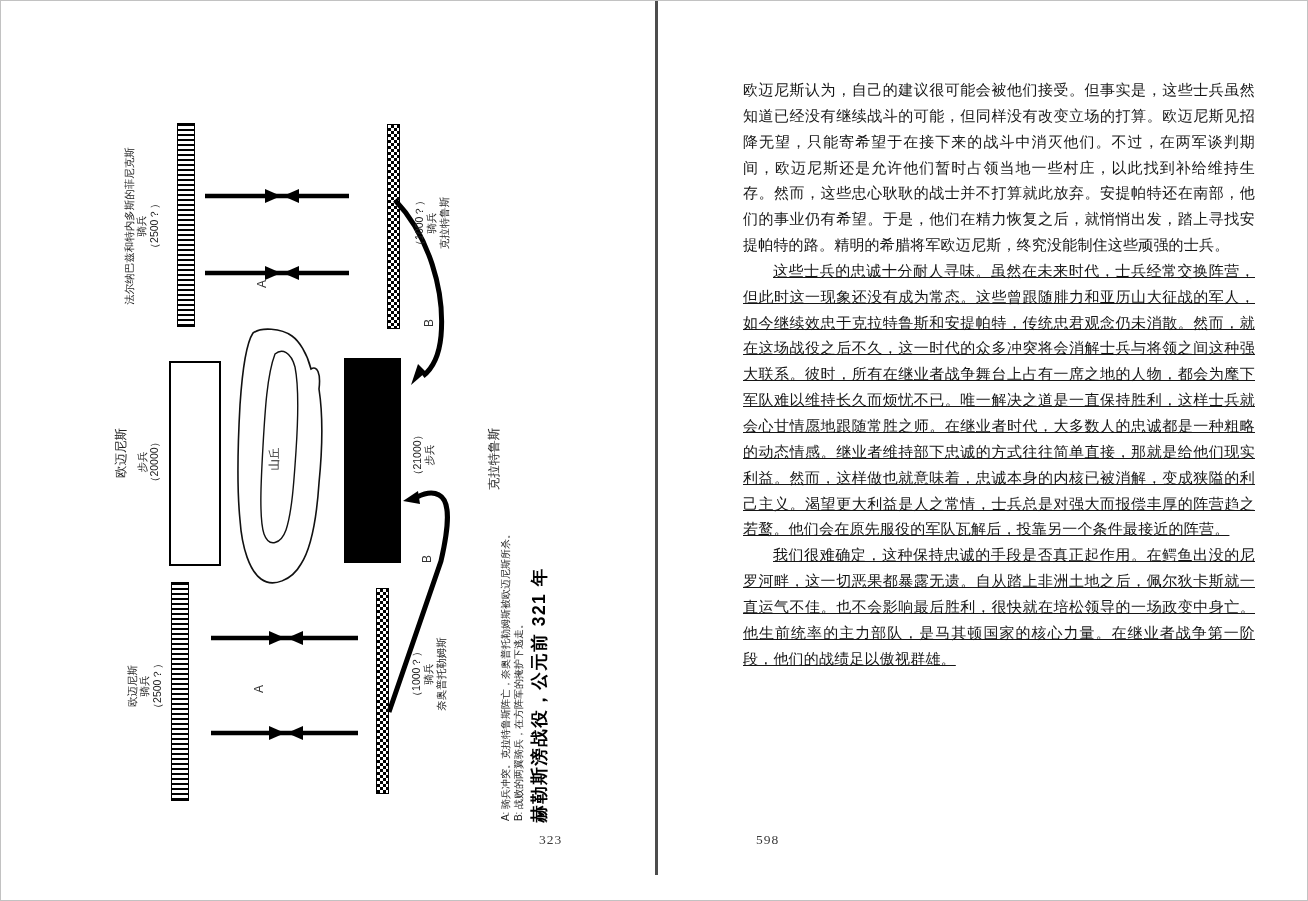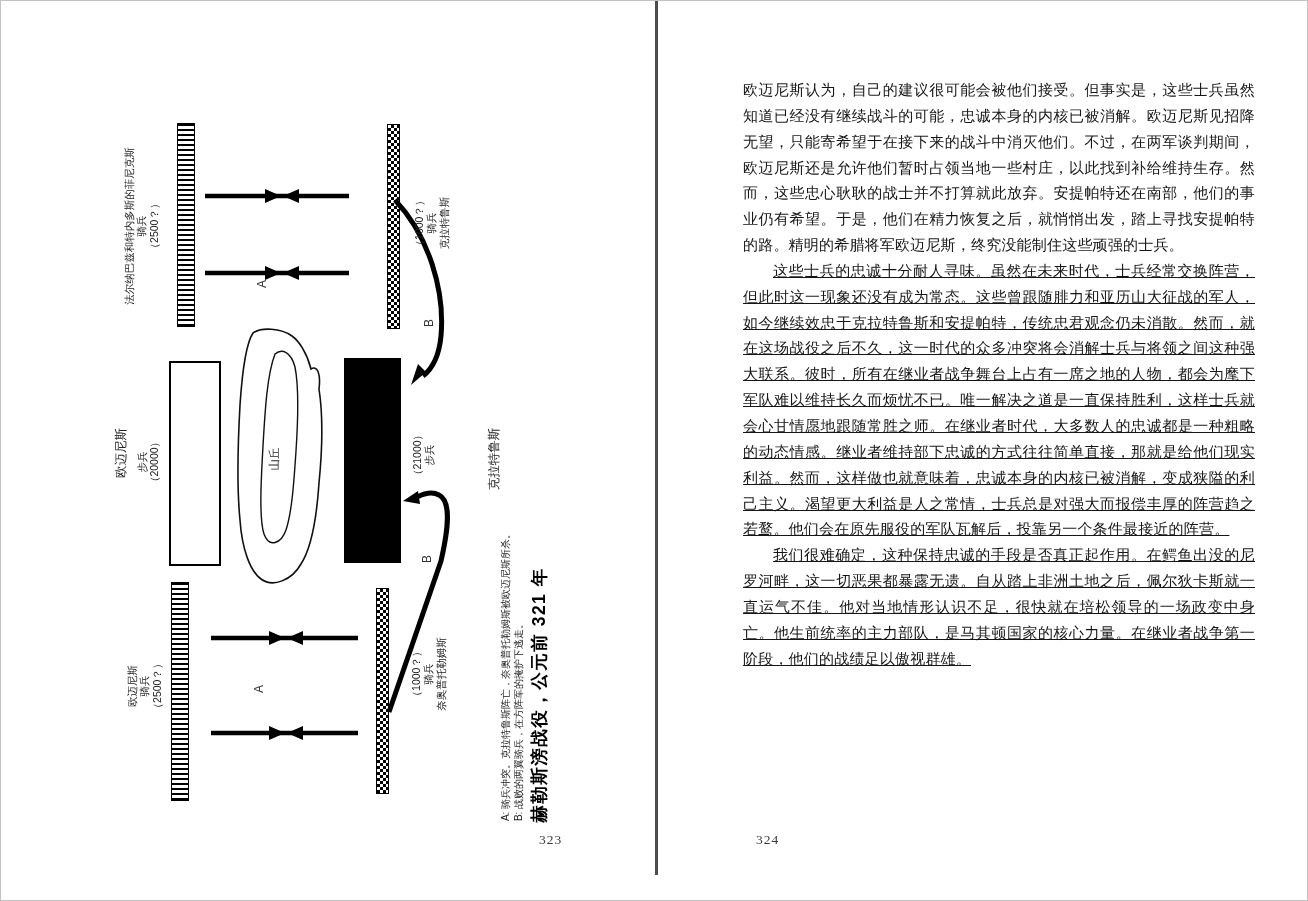--- a/index.html
+++ b/index.html
@@ -150,20 +150,20 @@
     </div>
     <div class="rlabel diagram-title" style="left:538px;top:694px;">赫勒斯滂战役，公元前 321 年</div>
 
     <div class="pagenum" style="left:538px;top:831px;">323</div>
   </div>
 
   <div class="spine"></div>
 
   <div>
     <div class="bodytext">
-      <p>欧迈尼斯认为，自己的建议很可能会被他们接受。但事实是，这些士兵虽然知道已经没有继续战斗的可能，忠诚本身的内核已被消解。欧迈尼斯见招降无望，只能寄希望于在接下来的战斗中消灭他们。不过，在两军谈判期间，欧迈尼斯还是允许他们暂时占领当地一些村庄，以此找到补给维持生存。然而，这些忠心耿耿的战士并不打算就此放弃。安提帕特还在南部，他们的事业仍有希望。于是，他们在精力恢复之后，就悄悄出发，踏上寻找安提帕特的路。精明的希腊将军欧迈尼斯，终究没能制住这些顽强的士兵。</p>
+      <p>欧迈尼斯认为，自己的建议很可能会被他们接受。但事实是，这些士兵虽然知道已经没有继续战斗的可能，但同样没有改变立场的打算。欧迈尼斯见招降无望，只能寄希望于在接下来的战斗中消灭他们。不过，在两军谈判期间，欧迈尼斯还是允许他们暂时占领当地一些村庄，以此找到补给维持生存。然而，这些忠心耿耿的战士并不打算就此放弃。安提帕特还在南部，他们的事业仍有希望。于是，他们在精力恢复之后，就悄悄出发，踏上寻找安提帕特的路。精明的希腊将军欧迈尼斯，终究没能制住这些顽强的士兵。</p>
       <p class="indent">这些士兵的忠诚十分耐人寻味。虽然在未来时代，士兵经常交换阵营，但此时这一现象还没有成为常态。这些曾跟随腓力和亚历山大征战的军人，如今继续效忠于克拉特鲁斯和安提帕特，传统忠君观念仍未消散。然而，就在这场战役之后不久，这一时代的众多冲突将会消解士兵与将领之间这种强大联系。彼时，所有在继业者战争舞台上占有一席之地的人物，都会为麾下军队难以维持长久而烦忧不已。唯一解决之道是一直保持胜利，这样士兵就会心甘情愿地跟随常胜之师。在继业者时代，大多数人的忠诚都是一种粗略的动态情感。继业者维持部下忠诚的方式往往简单直接，那就是给他们现实利益。然而，这样做也就意味着，忠诚本身的内核已被消解，变成狭隘的利己主义。渴望更大利益是人之常情，士兵总是对强大而报偿丰厚的阵营趋之若鹜。他们会在原先服役的军队瓦解后，投靠另一个条件最接近的阵营。</p>
-      <p class="indent">我们很难确定，这种保持忠诚的手段是否真正起作用。在鳄鱼出没的尼罗河畔，这一切恶果都暴露无遗。自从踏上非洲土地之后，佩尔狄卡斯就一直运气不佳。他对当地情形认识不足，很快就在培松领导的一场政变中身亡。他生前统率的主力部队，是马其顿国家的核心力量。在继业者战争第一阶段，他们的战绩足以傲视群雄。</p>
+      <p class="indent">我们很难确定，这种保持忠诚的手段是否真正起作用。在鳄鱼出没的尼罗河畔，这一切恶果都暴露无遗。自从踏上非洲土地之后，佩尔狄卡斯就一直运气不佳。也不会影响最后胜利，很快就在培松领导的一场政变中身亡。他生前统率的主力部队，是马其顿国家的核心力量。在继业者战争第一阶段，他们的战绩足以傲视群雄。</p>
     </div>
-    <div class="pagenum" style="left:755px;top:831px;">324</div>
+    <div class="pagenum" style="left:755px;top:831px;">598</div>
   </div>
 
 </div>
 
 </body></html>

